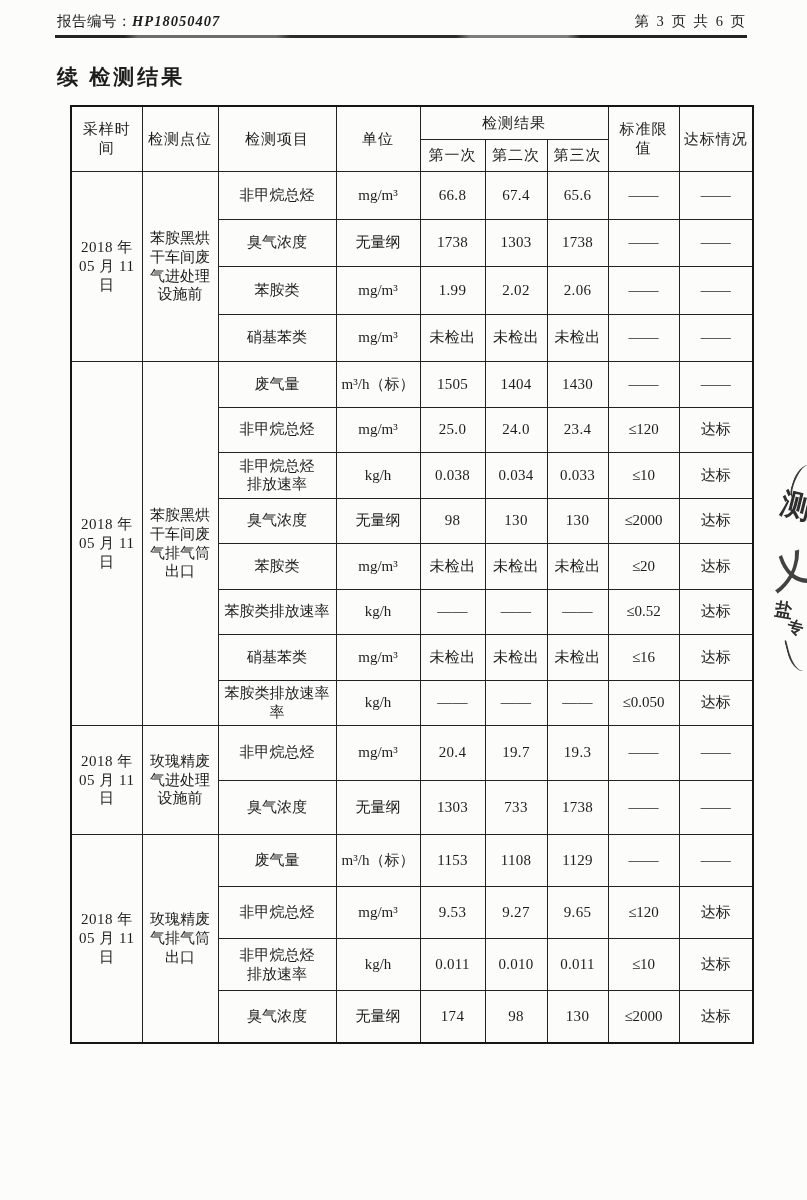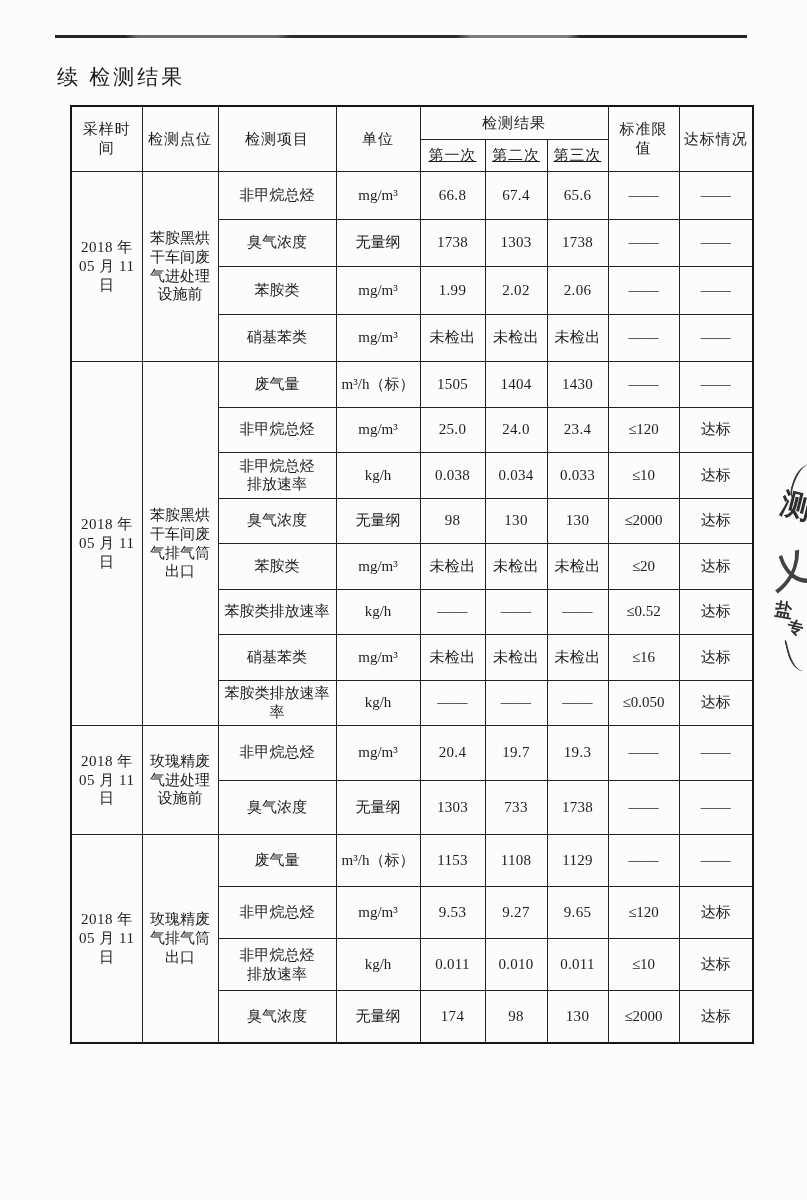--- a/index.html
+++ b/index.html
@@ -18,36 +18,36 @@
   .report-no{letter-spacing:.5px;}
   .report-no .num{font-style:italic; font-weight:bold; letter-spacing:1px;}
   .page-num{font-size:14.5px; letter-spacing:2px;}
   .header-rule{
     position:absolute; left:55px; top:35px; width:692px; height:2.6px;
     background:linear-gradient(90deg,#242424 0 10%,#6d6d6d 12% 32%,#2c2c2c 34% 58%,#7d7d7d 60% 74%,#232323 76% 100%);
   }
   
   .doc-title{
     position:absolute; left:57px; top:63px; margin:0;
-    font-size:21px; font-weight:normal; letter-spacing:3px;
+    font-size:21px; font-weight:bold; letter-spacing:3px;
   }
   
   table.report{
     position:absolute; left:55px; top:105px;
     border-collapse:collapse; table-layout:fixed; width:682px;
     border:2.2px solid #151515;
     margin-left:15px;
   }
   .report th,.report td{
     border:1.6px solid #222; text-align:center; vertical-align:middle;
     padding:1px 4px; font-size:15px; font-weight:normal;
     white-space:pre-line; line-height:1.25; overflow:hidden;
   }
   .report thead th{font-size:15px; letter-spacing:1px;}
-  tr.hdr1 th{height:30px;} tr.hdr2 th{height:29px;text-decoration:underline;}
+  tr.hdr1 th{height:30px;} tr.hdr2 th{height:29px;}
   tr.g1 td{height:44.5px;}
   tr.g2 td{height:42.5px;}
   tr.g3 td{height:51.5px;}
   tr.g4 td{height:49px;}
   td.c-time{letter-spacing:.5px;}
   td.c-val{letter-spacing:.3px;}
   
   .stamp{position:absolute; left:766px; top:466px; width:41px; height:205px; color:#2e2e2e;}
   .stamp .sg{position:absolute; display:block;}
   .sg1{left:15px; top:20px; font-size:30px; font-weight:bold; transform:rotate(14deg);}
@@ -56,20 +56,26 @@
   .sg4{left:21px; top:152px; font-size:16px; font-weight:bold; transform:rotate(14deg);}
   .arc{position:absolute; border-left:2px solid #3a3a3a; width:14px;}
   .arc1{left:27px; top:-2px; height:36px; border-radius:70% 0 0 40%; transform:rotate(18deg);}
   .arc2{left:22px; top:172px; height:34px; border-radius:0 0 0 70%; transform:rotate(-14deg);}
 </style>
 </head>
 <body>
 
 <div class="page">
 
+  <div class="page-header">
+    <div class="report-no">
+      <span>报告编号：</span><span class="num">HP18050407</span>
+    </div>
+    <div class="page-num">第 3 页 共 6 页</div>
+  </div>
   <div class="header-rule"></div>
 
   <h1 class="doc-title">续 检测结果</h1>
 
   <table class="report">
     <colgroup>
       <col style="width:71px">
         <col style="width:76px">
         <col style="width:118px">
         <col style="width:84px">

